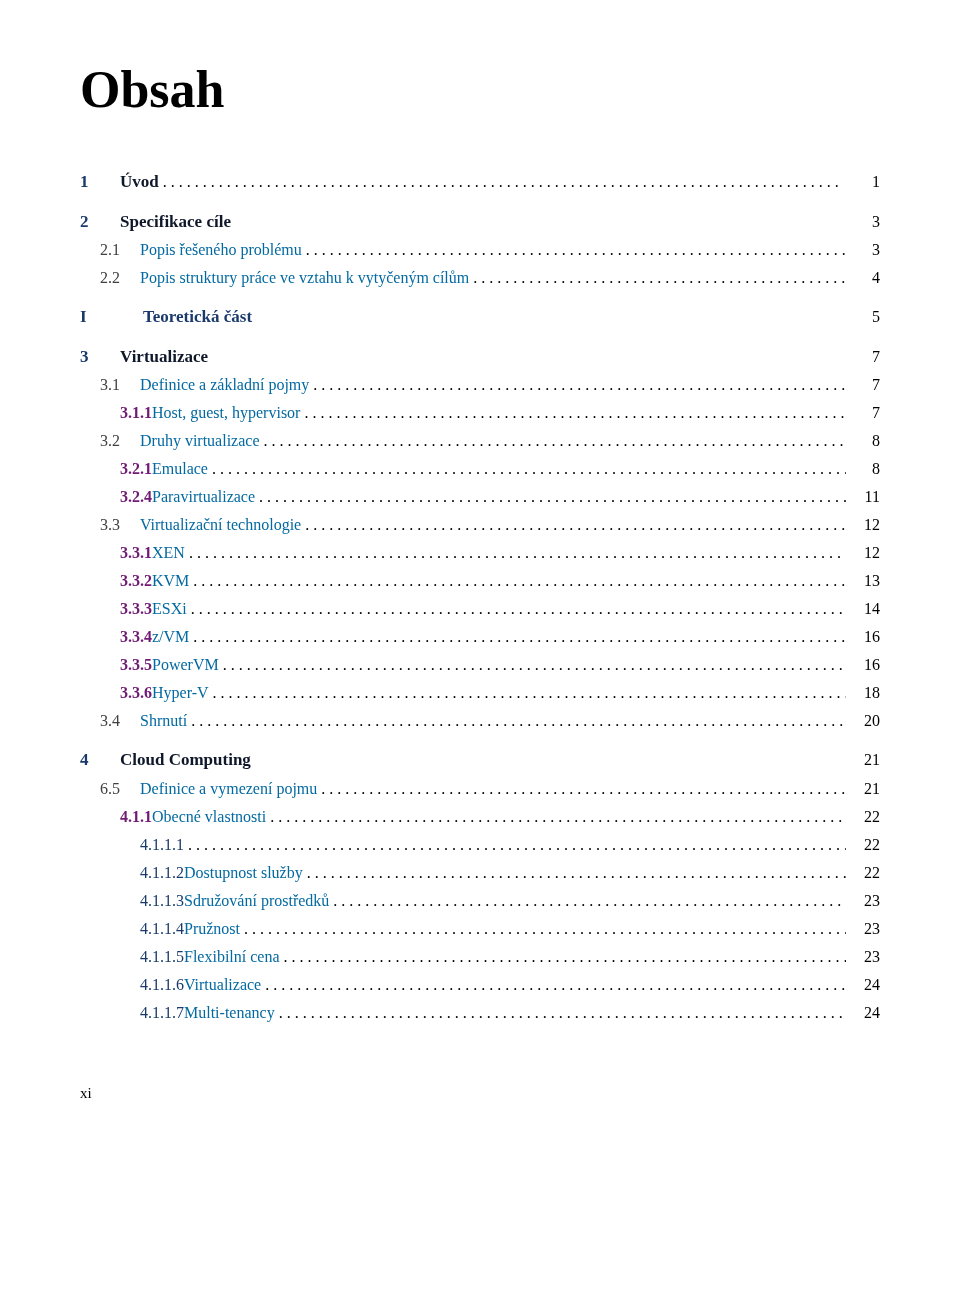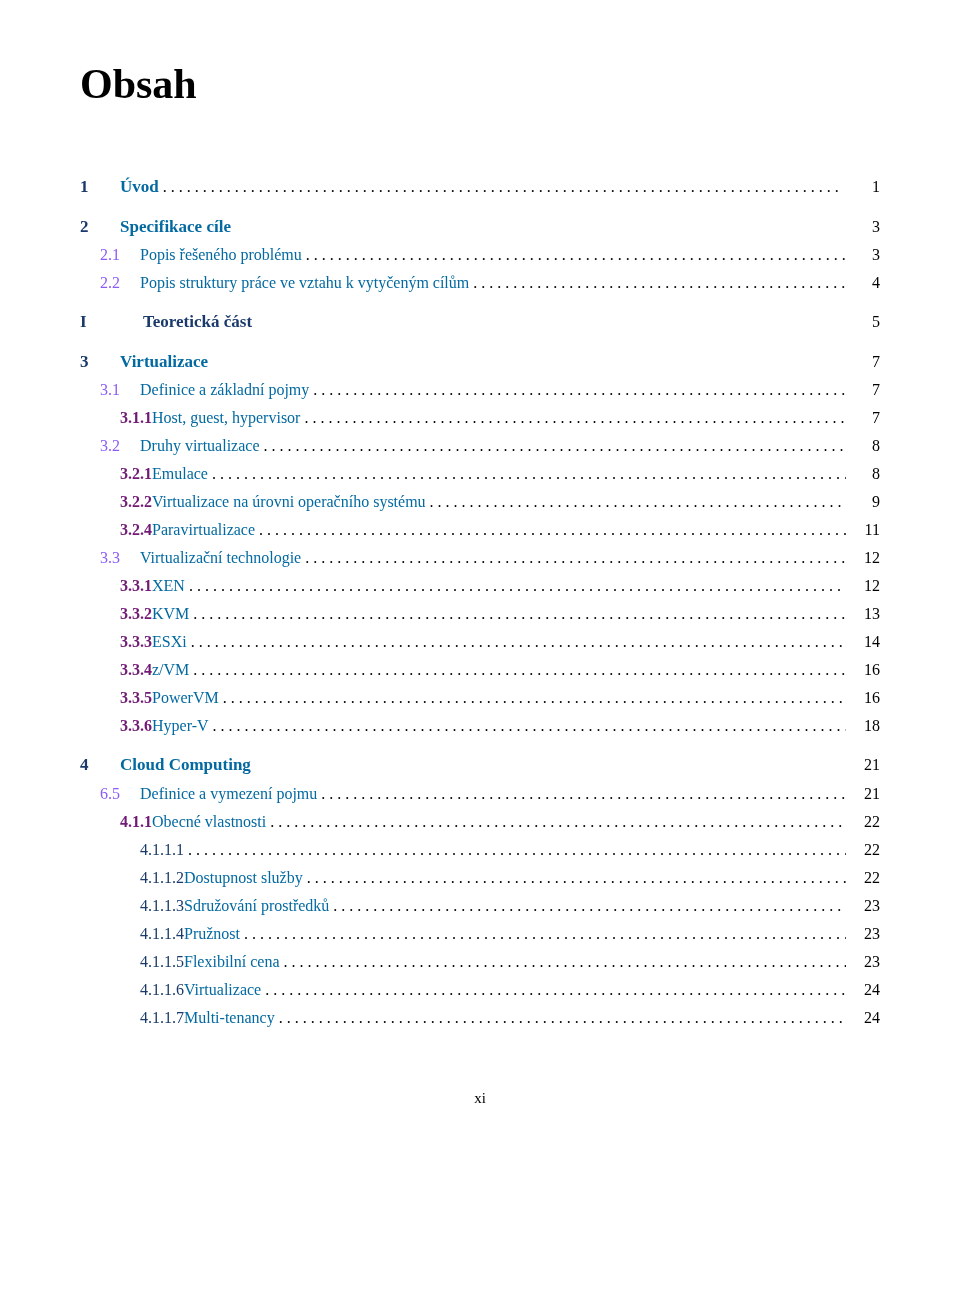--- a/index.html
+++ b/index.html
@@ -12,40 +12,40 @@
       background: #ffffff;
       font-family: "Computer Modern", "Latin Modern", Georgia, "Times New Roman", serif;
       font-size: 16px;
       color: #000000;
       width: 960px;
       min-height: 1292px;
       padding: 60px 80px 60px 80px;
     }
 
     .page-title {
-      font-size: 42px;
-      font-weight: bold;
-      color: #000000;
-      margin-bottom: 66px;
+      font-size: 52px;
+      font-weight: bold;
+      color: #000000;
+      margin-bottom: 50px;
     }
 
     .toc-container {
       width: 100%;
     }
 
     .toc-entry {
       display: flex;
       align-items: baseline;
       margin-bottom: 4px;
       line-height: 1.5;
     }
 
     .toc-number-sub {
       min-width: 60px;
-      color: #8b5cf6;
+      color: #404040;
       font-weight: normal;
       flex-shrink: 0;
       padding-left: 20px;
     }
 
     .toc-number-subsub {
       min-width: 60px;
       color: #701a75;
       font-weight: bold;
       flex-shrink: 0;
@@ -121,28 +121,28 @@
 
     .level1-number {
       min-width: 40px;
       color: #1a3a6b;
       font-weight: bold;
       flex-shrink: 0;
       font-size: 17px;
     }
 
     .level1-label {
-      color: #0369a1;
+      color: #0f172a;
       font-weight: bold;
       flex-shrink: 0;
       font-size: 17px;
     }
 
     .page-footer {
-      text-align: center;
+      text-align: left;
       margin-top: 60px;
       font-size: 15px;
       color: #000;
     }
   </style>
 </head>
 <body>
 
 <div class="page-title">Obsah</div>
 
@@ -201,26 +201,20 @@
       <span class="toc-dots"></span>
       <span class="toc-page">8</span>
     </div>
     <div class="toc-entry">
       <span class="toc-number-subsub">3.2.1</span>
       <span class="toc-label-normal">Emulace</span>
       <span class="toc-dots"></span>
       <span class="toc-page">8</span>
     </div>
     <div class="toc-entry">
-      <span class="toc-number-subsub">3.2.2</span>
-      <span class="toc-label-normal">Virtualizace na úrovni operačního systému</span>
-      <span class="toc-dots"></span>
-      <span class="toc-page">9</span>
-    </div>
-    <div class="toc-entry">
       <span class="toc-number-subsub">3.2.4</span>
       <span class="toc-label-normal">Paravirtualizace</span>
       <span class="toc-dots"></span>
       <span class="toc-page">11</span>
     </div>
     <div class="toc-entry">
       <span class="toc-number-sub">3.3</span>
       <span class="toc-label-normal">Virtualizační technologie</span>
       <span class="toc-dots"></span>
       <span class="toc-page">12</span>
@@ -253,20 +247,26 @@
       <span class="toc-number-subsub">3.3.5</span>
       <span class="toc-label-normal">PowerVM</span>
       <span class="toc-dots"></span>
       <span class="toc-page">16</span>
     </div>
     <div class="toc-entry">
       <span class="toc-number-subsub">3.3.6</span>
       <span class="toc-label-normal">Hyper-V</span>
       <span class="toc-dots"></span>
       <span class="toc-page">18</span>
+    </div>
+    <div class="toc-entry">
+      <span class="toc-number-sub">3.4</span>
+      <span class="toc-label-normal">Shrnutí</span>
+      <span class="toc-dots"></span>
+      <span class="toc-page">20</span>
     </div>
     <div class="toc-entry" style="margin-top: 14px;">
       <span class="level1-number">4</span>
       <span class="level1-label">Cloud Computing</span>
       <span style="flex: 1 1 0%;"></span>
       <span class="toc-page">21</span>
     </div>
     <div class="toc-entry">
       <span class="toc-number-sub">6.5</span>
       <span class="toc-label-normal">Definice a vymezení pojmu</span>

